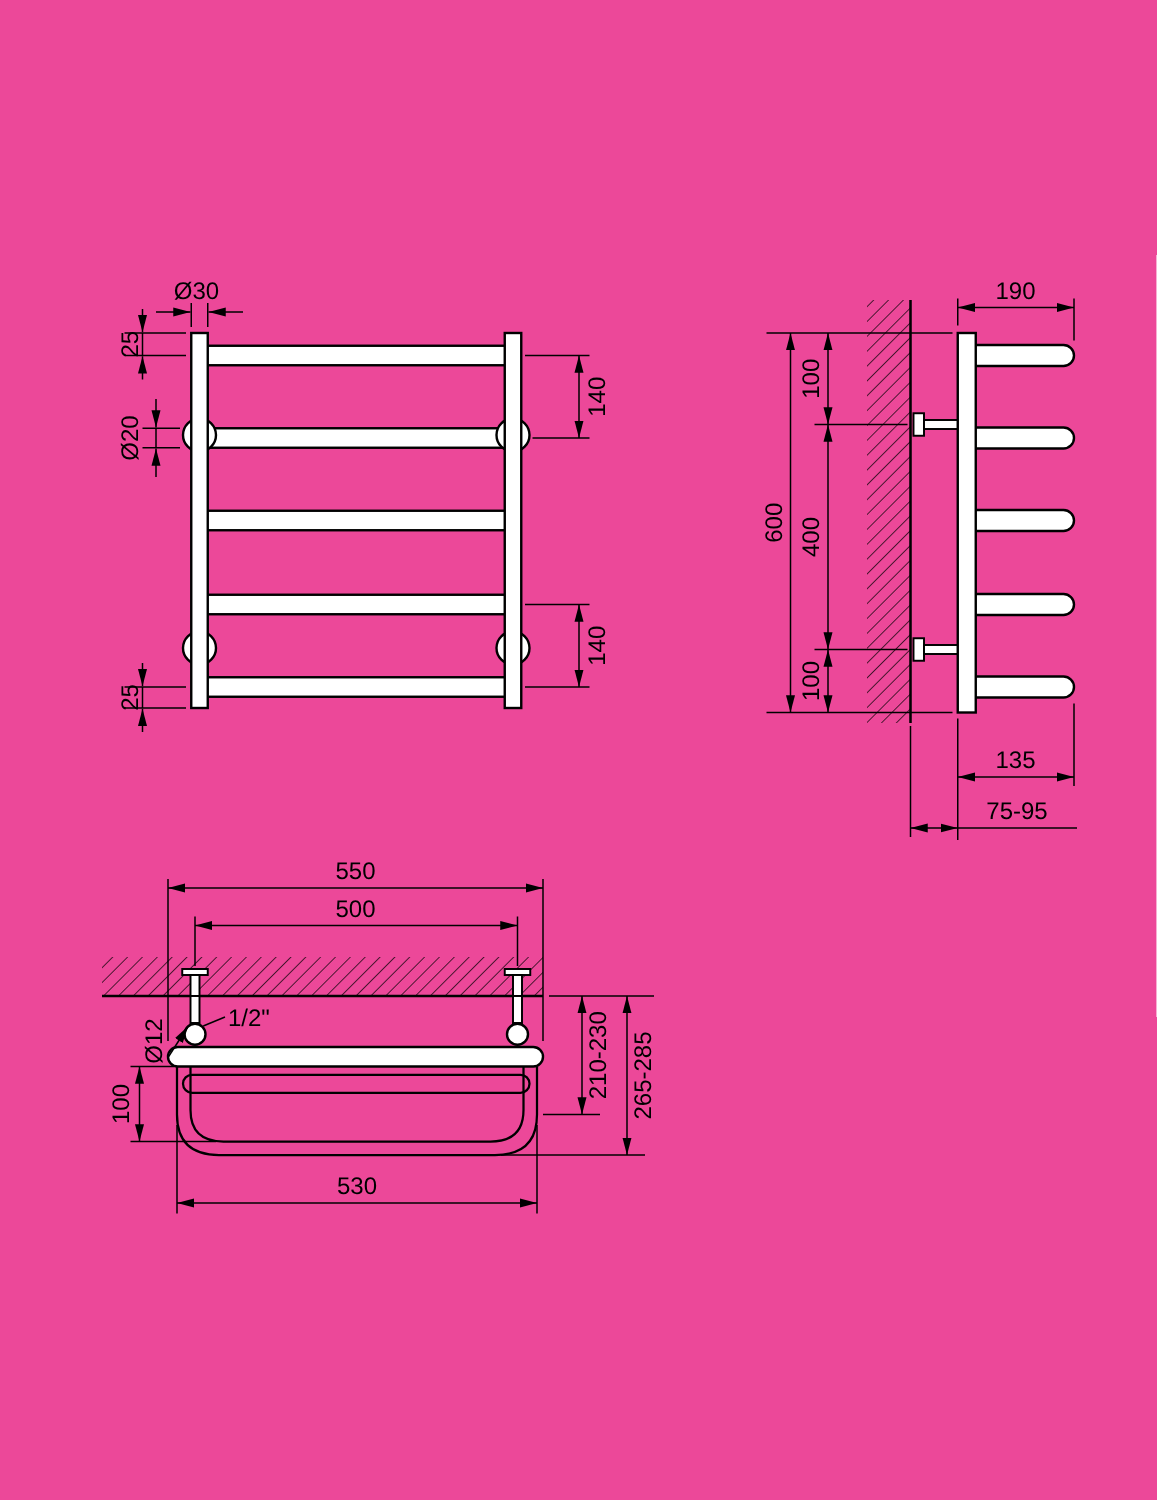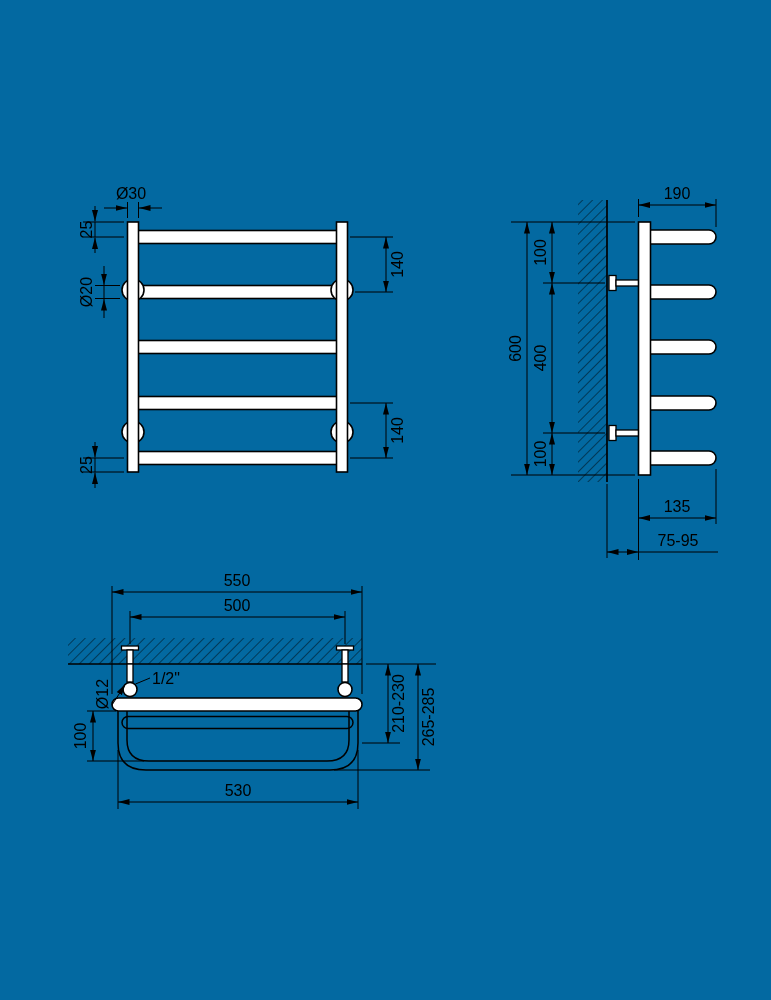--- a/index.html
+++ b/index.html
@@ -1,16 +1,16 @@
 <!DOCTYPE html>
 <html><head>
 <meta charset="utf-8">
 <style>
   html,body{margin:0;padding:0;background:#fff;}
-  .page{width:771px;height:1000px;background:#0369a1;position:relative;overflow:hidden;}
+  .page{width:771px;height:1000px;background:#ec4899;position:relative;overflow:hidden;}
   svg{display:block;}
   svg text{font-family:"Liberation Sans","DejaVu Sans",sans-serif;font-size:16px;fill:#000;}
   .tube{fill:#fff;stroke:#000;stroke-width:1.6px;}
   .thin{fill:none;stroke:#000;stroke-width:1.5px;}
   .solid{fill:#fff;stroke:#000;stroke-width:1.3px;}
   .ext,.dl{stroke:#000;stroke-width:1px;fill:none;}
   .wallline{stroke:#000;stroke-width:1.7px;}
 </style>
 </head>
 <body>

